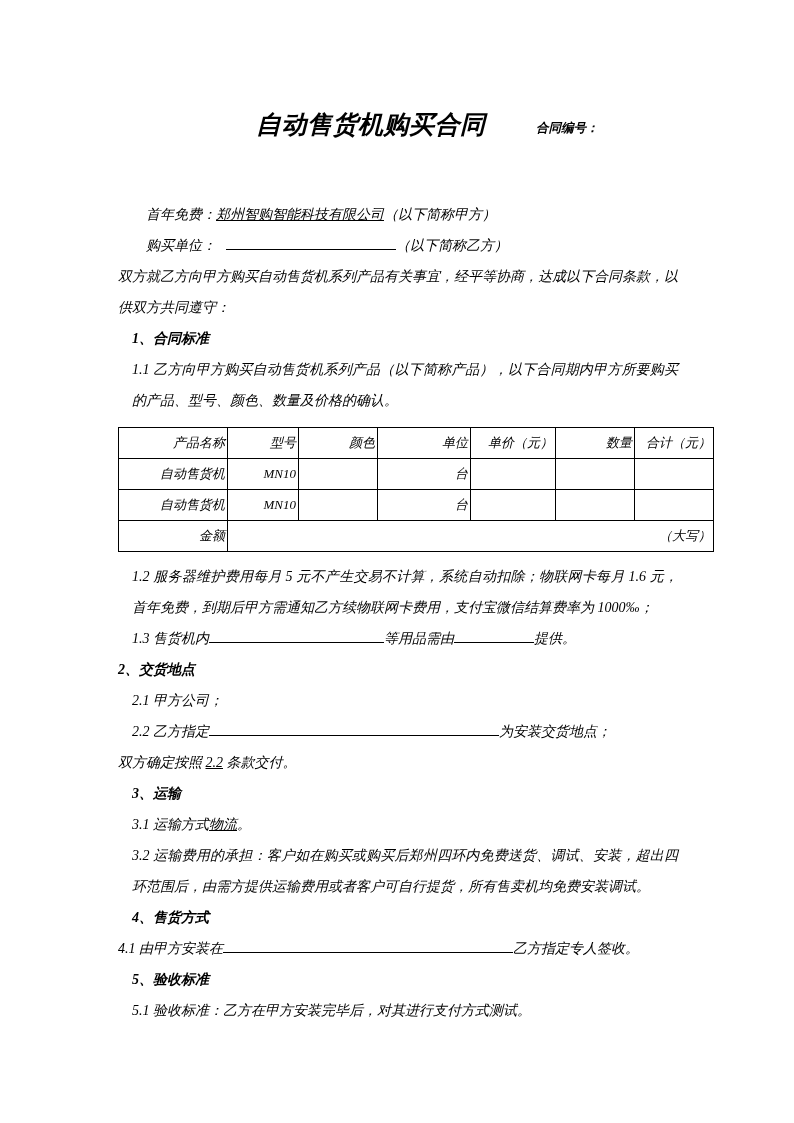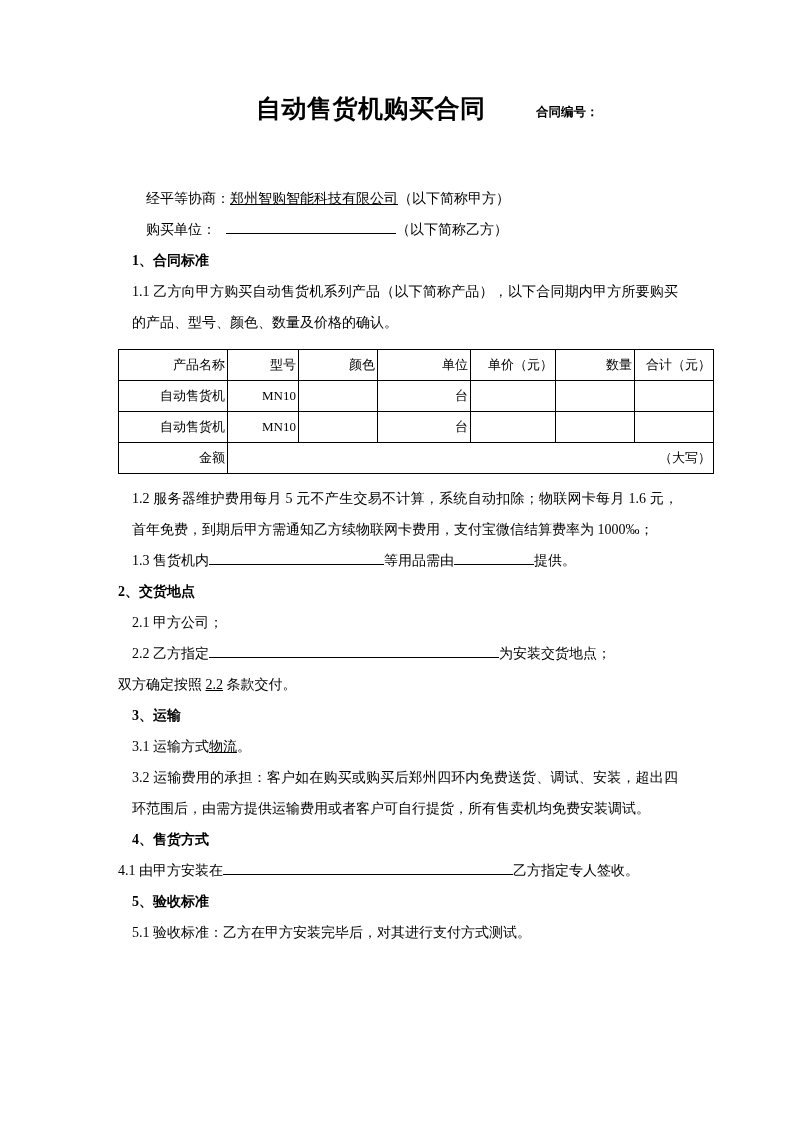--- a/index.html
+++ b/index.html
@@ -16,22 +16,23 @@
     position: relative;
     width: 794px;
     height: 1123px;
     background: #ffffff;
     box-sizing: border-box;
     overflow: hidden;
   }
   .content {
     position: absolute;
     left: 118px;
-    top: 0;
+    top: 16px;
     width: 560px;
+    font-style: italic;
   }
 
   
   .title-row {
     position: relative;
     height: 60px;
     margin-top: 92px;
   }
   .doc-title {
     position: absolute;
@@ -148,27 +149,28 @@
 
     <div class="title-row">
       <div class="doc-title">自动售货机购买合同</div>
       <div class="contract-no">合同编号：</div>
     </div>
 
 
     <div style="height:31px"></div>
 
     <p class="parties-line">
-      <span>经平等协商：</span><span class="u">郑州智购智能科技有限公司</span><span>（以下简称甲方）</span>
+      <span>首年免费：</span><span class="u">郑州智购智能科技有限公司</span><span>（以下简称甲方）</span>
     </p>
 
     <p class="parties-line">
       <span>购买单位：</span><span class="sp-gap"></span><span class="blank b-supplier"></span><span>（以下简称乙方）</span>
     </p>
 
+    <p class="para clause-flush">双方就乙方向甲方购买自动售货机系列产品有关事宜，经平等协商，达成以下合同条款，以供双方共同遵守：</p>
 
     <p class="heading">1、合同标准</p>
     <p class="para clause">1.1 乙方向甲方购买自动售货机系列产品（以下简称产品），以下合同期内甲方所要购买的产品、型号、颜色、数量及价格的确认。</p>
 
     <table class="product-table">
       <tbody>
         <tr>
           <td class="col-1">产品名称</td>
           <td class="col-2">型号</td>
           <td class="col-3">颜色</td>

